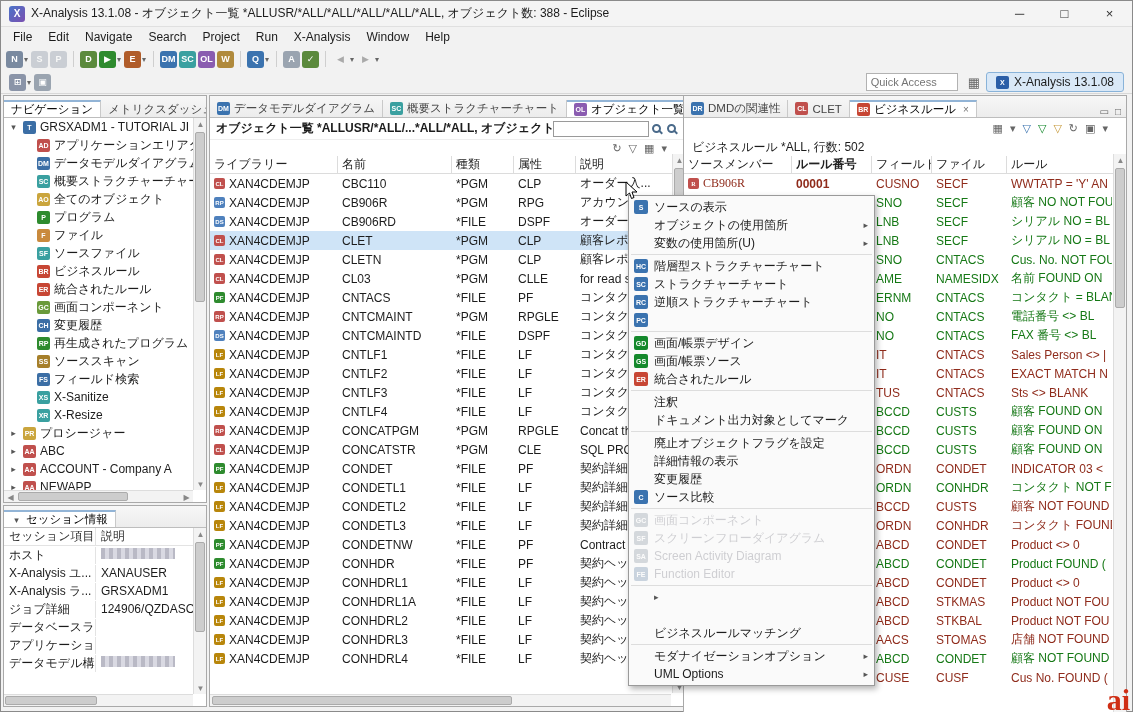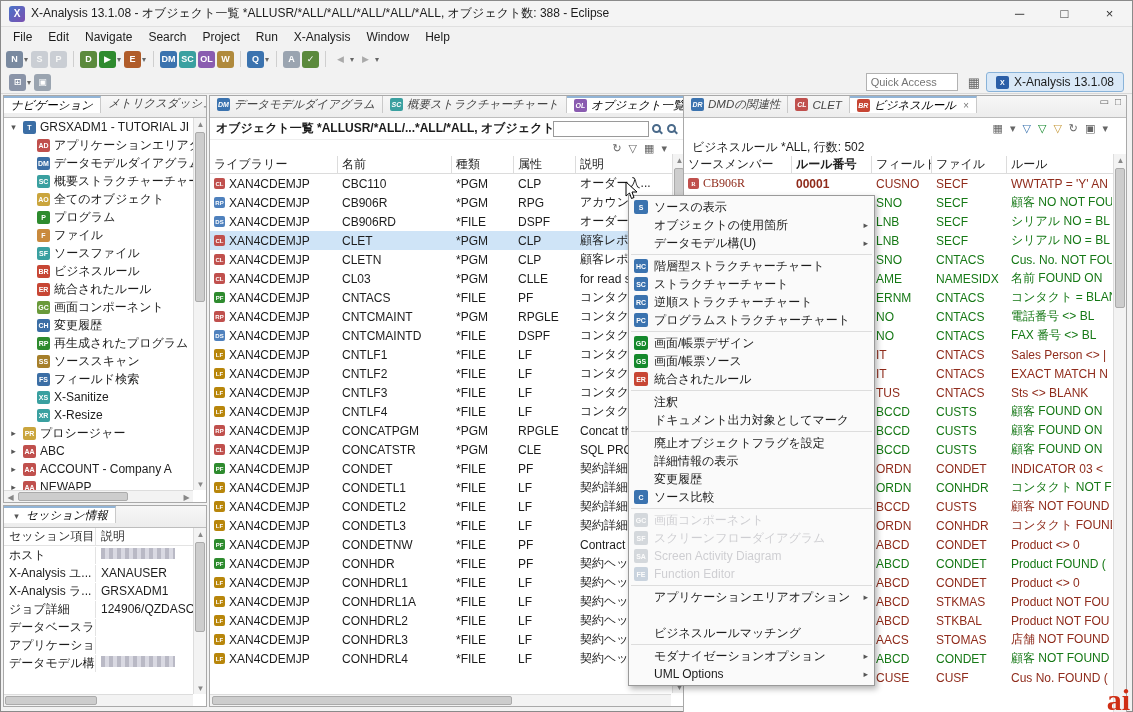--- a/index.html
+++ b/index.html
@@ -18,21 +18,21 @@
   .toolbar2{position:absolute;left:0;top:70px;right:0;height:23px;background:#f2f2f2;display:flex;align-items:center;padding:0 8px;gap:2px;border-bottom:1px solid #d8d8d8;}
   .tb-sep{width:1px;height:16px;background:#cfcfcf;margin:0 4px;flex:none;}
   .tb-icon{width:17px;height:17px;border-radius:3px;display:inline-flex;align-items:center;justify-content:center;font-size:9px;font-weight:bold;flex:none;}
   .tb-dd{font-size:8px;color:#666;margin:0 1px 0 -1px;}
   .dis{opacity:.45;}
   .quick-access{margin-left:auto;width:92px;height:18px;border:1px solid #b2b2b2;background:#fff;color:#777;font-size:11px;padding:1px 4px;font-family:inherit;}
   .grid-icon{color:#666;font-size:13px;margin:0 4px 0 8px;}
   .persp-btn{display:flex;align-items:center;gap:5px;height:20px;padding:0 9px;background:#d9e8f7;border:1px solid #89b3d9;border-radius:3px;white-space:nowrap;}
   
   .panel{position:absolute;background:#fff;border:1px solid #a9a9a9;overflow:hidden;}
-  .tabbar{height:22px;background:linear-gradient(#f7f7f7,#ececec);display:flex;align-items:flex-start;border-bottom:1px solid #bdbdbd;font-style:italic;}
+  .tabbar{height:22px;background:linear-gradient(#f7f7f7,#ececec);display:flex;align-items:flex-end;border-bottom:1px solid #bdbdbd;}
   .tab{display:flex;align-items:center;gap:4px;padding:0 7px;background:transparent;border-right:1px solid #c9c9c9;font-size:11.5px;color:#444;white-space:nowrap;}
   .tab.active{background:#fff;border-top:2px solid #92b4d6;color:#000;}
   .tab-close{font-size:10px;color:#777;margin-left:3px;}
   .view-btns{margin-left:auto;display:flex;align-items:center;gap:6px;padding-right:5px;color:#666;font-size:10px;}
   .icon-box{width:13px;height:13px;border-radius:2px;color:#fff;font-size:7px;font-weight:bold;display:inline-flex;align-items:center;justify-content:center;flex:none;}
   
   .tree{position:absolute;left:0;top:22px;right:13px;bottom:12px;overflow:hidden;}
   .tree-row{height:18px;display:flex;align-items:center;gap:4px;white-space:nowrap;}
   .twist{width:11px;color:#555;font-size:9px;text-align:center;flex:none;}
   .tree-label{overflow:hidden;}
@@ -931,39 +931,38 @@
         <span class="ctx-icn icon-box" style="background: rgb(59, 115, 175);">S</span>
         <span class="ctx-label">ソースの表示</span>
       </div>
       <div class="ctx-item">
         <span class="ctx-icn"></span>
         <span class="ctx-label">オブジェクトの使用箇所</span>
         <span class="ctx-sub">▸</span>
       </div>
       <div class="ctx-item">
         <span class="ctx-icn"></span>
-        <span class="ctx-label">データモデル構(U)</span>
+        <span class="ctx-label">変数の使用箇所(U)</span>
         <span class="ctx-sub">▸</span>
       </div>
       <div class="ctx-sep"></div>
       <div class="ctx-item">
         <span class="ctx-icn icon-box" style="background: rgb(59, 115, 175);">HC</span>
         <span class="ctx-label">階層型ストラクチャーチャート</span>
       </div>
       <div class="ctx-item">
         <span class="ctx-icn icon-box" style="background: rgb(59, 115, 175);">SC</span>
         <span class="ctx-label">ストラクチャーチャート</span>
       </div>
       <div class="ctx-item">
         <span class="ctx-icn icon-box" style="background: rgb(59, 115, 175);">RC</span>
         <span class="ctx-label">逆順ストラクチャーチャート</span>
       </div>
       <div class="ctx-item">
         <span class="ctx-icn icon-box" style="background: rgb(59, 115, 175);">PC</span>
-        <span class="ctx-label">プログラムストラクチャーチャート</span>
       </div>
       <div class="ctx-sep"></div>
       <div class="ctx-item">
         <span class="ctx-icn icon-box" style="background: rgb(20, 137, 44);">GD</span>
         <span class="ctx-label">画面/帳票デザイン</span>
       </div>
       <div class="ctx-item">
         <span class="ctx-icn icon-box" style="background: rgb(20, 137, 44);">GS</span>
         <span class="ctx-label">画面/帳票ソース</span>
       </div>
@@ -1010,21 +1009,20 @@
         <span class="ctx-icn icon-box" style="background: rgb(168, 176, 184);">SA</span>
         <span class="ctx-label">Screen Activity Diagram</span>
       </div>
       <div class="ctx-item dis">
         <span class="ctx-icn icon-box" style="background: rgb(143, 165, 189);">FE</span>
         <span class="ctx-label">Function Editor</span>
       </div>
       <div class="ctx-sep"></div>
       <div class="ctx-item">
         <span class="ctx-icn"></span>
-        <span class="ctx-label">アプリケーションエリアオプション</span>
         <span class="ctx-sub">▸</span>
       </div>
       <div class="ctx-item dis">
         <span class="ctx-icn"></span>
       </div>
       <div class="ctx-item">
         <span class="ctx-icn"></span>
         <span class="ctx-label">ビジネスルールマッチング</span>
       </div>
       <div class="ctx-sep"></div>

